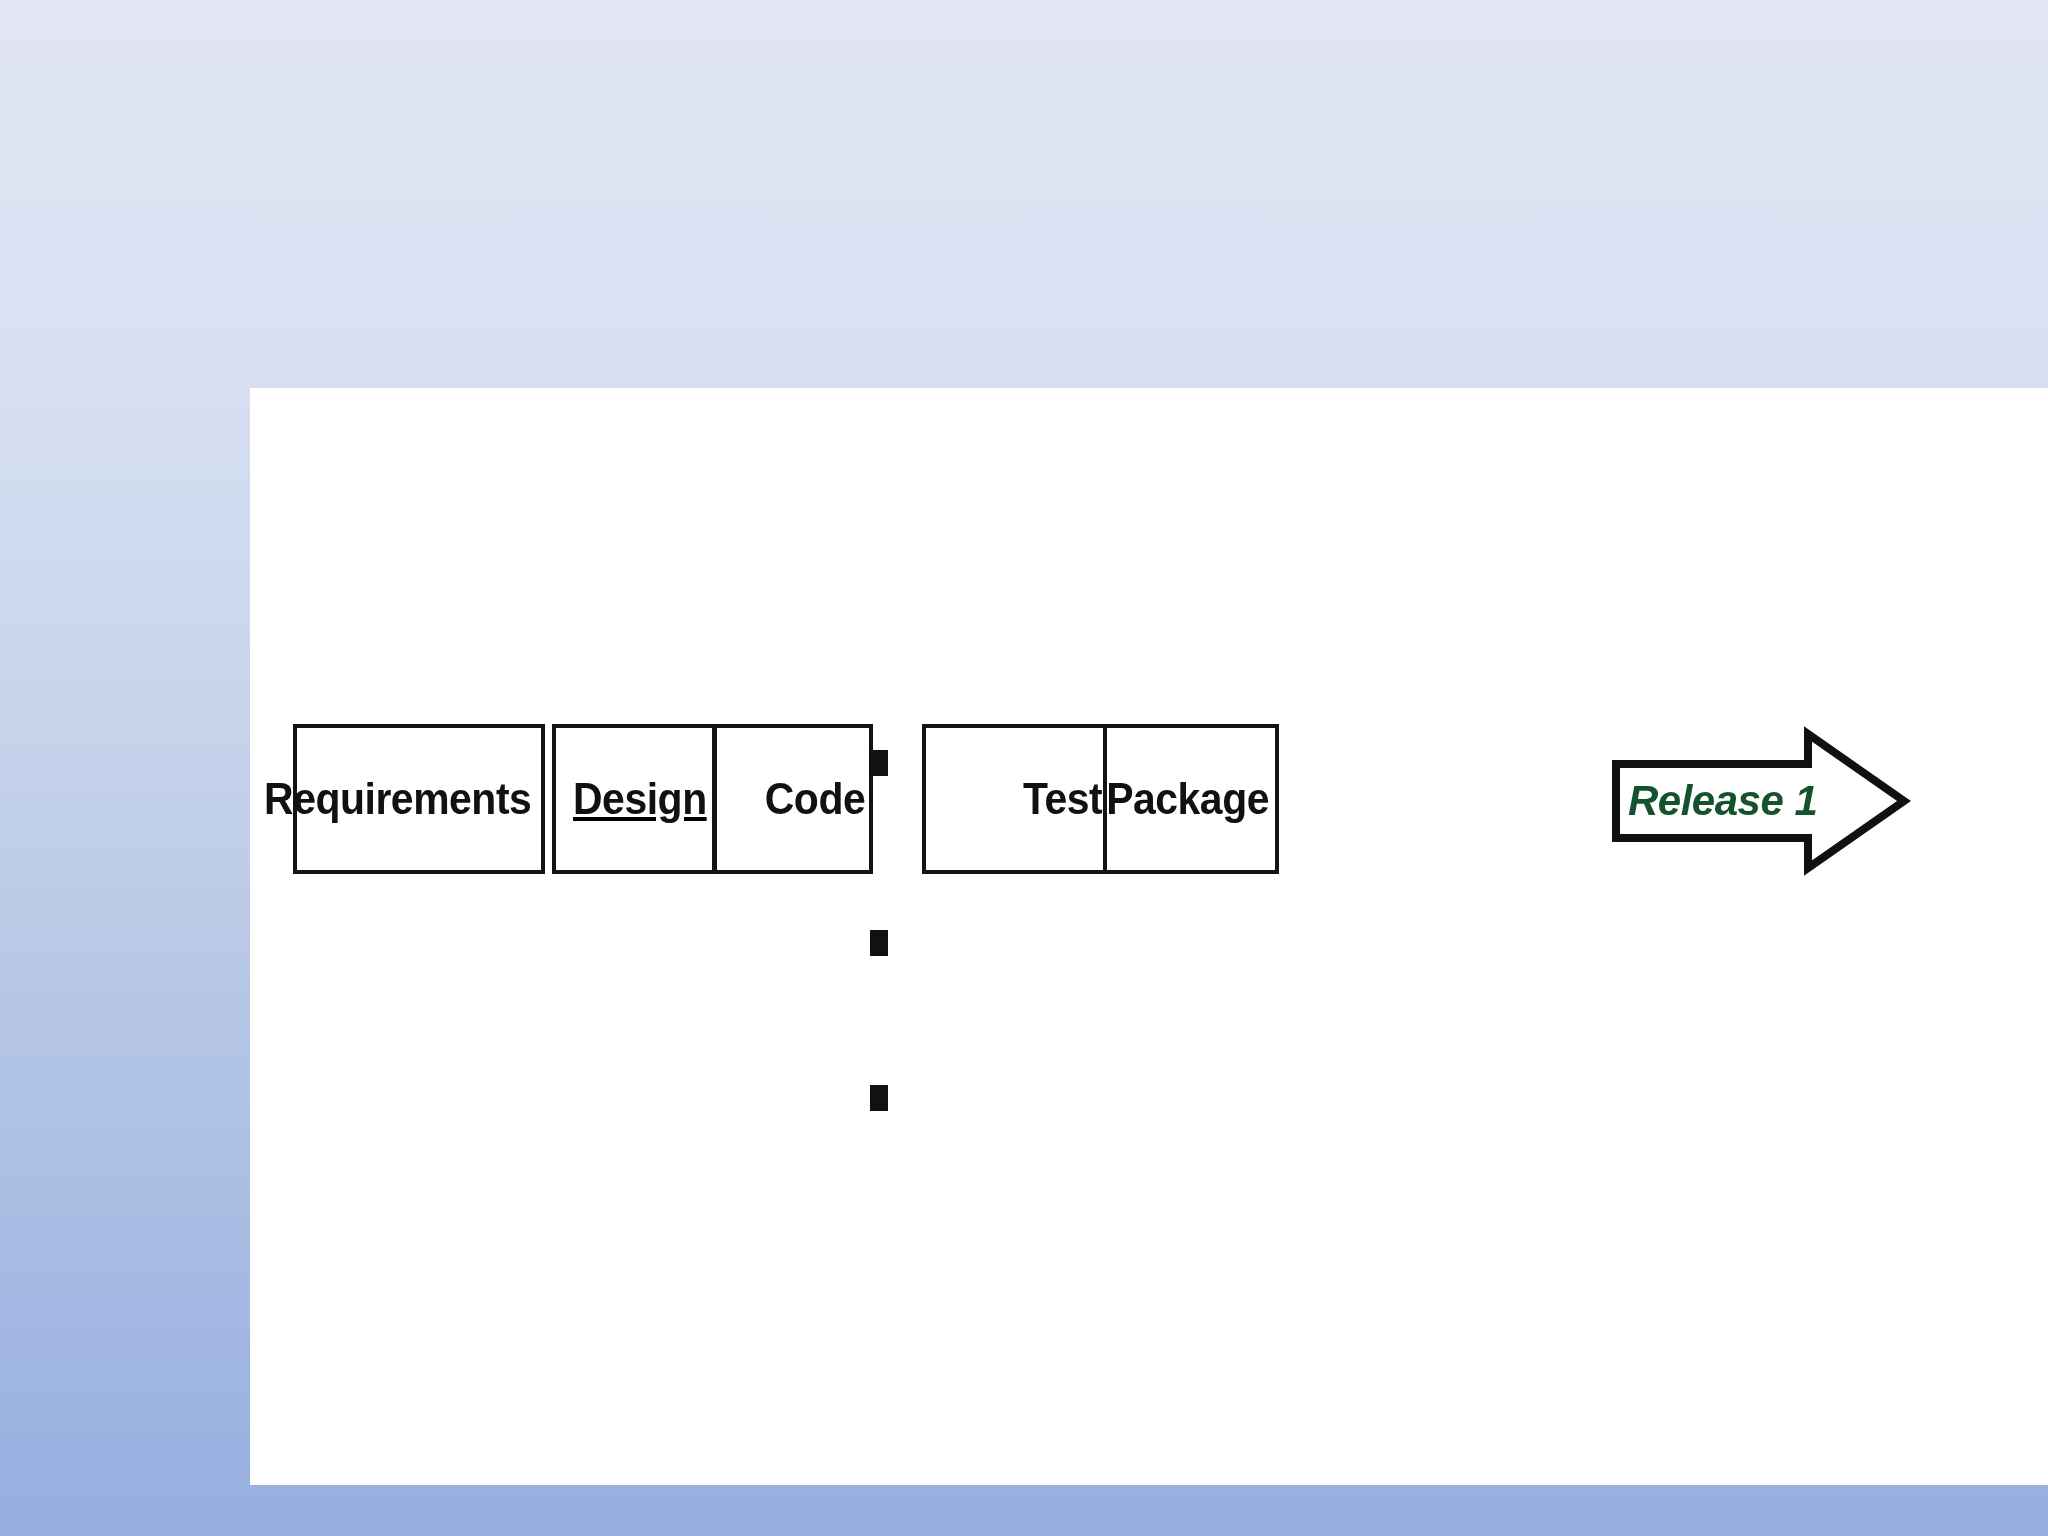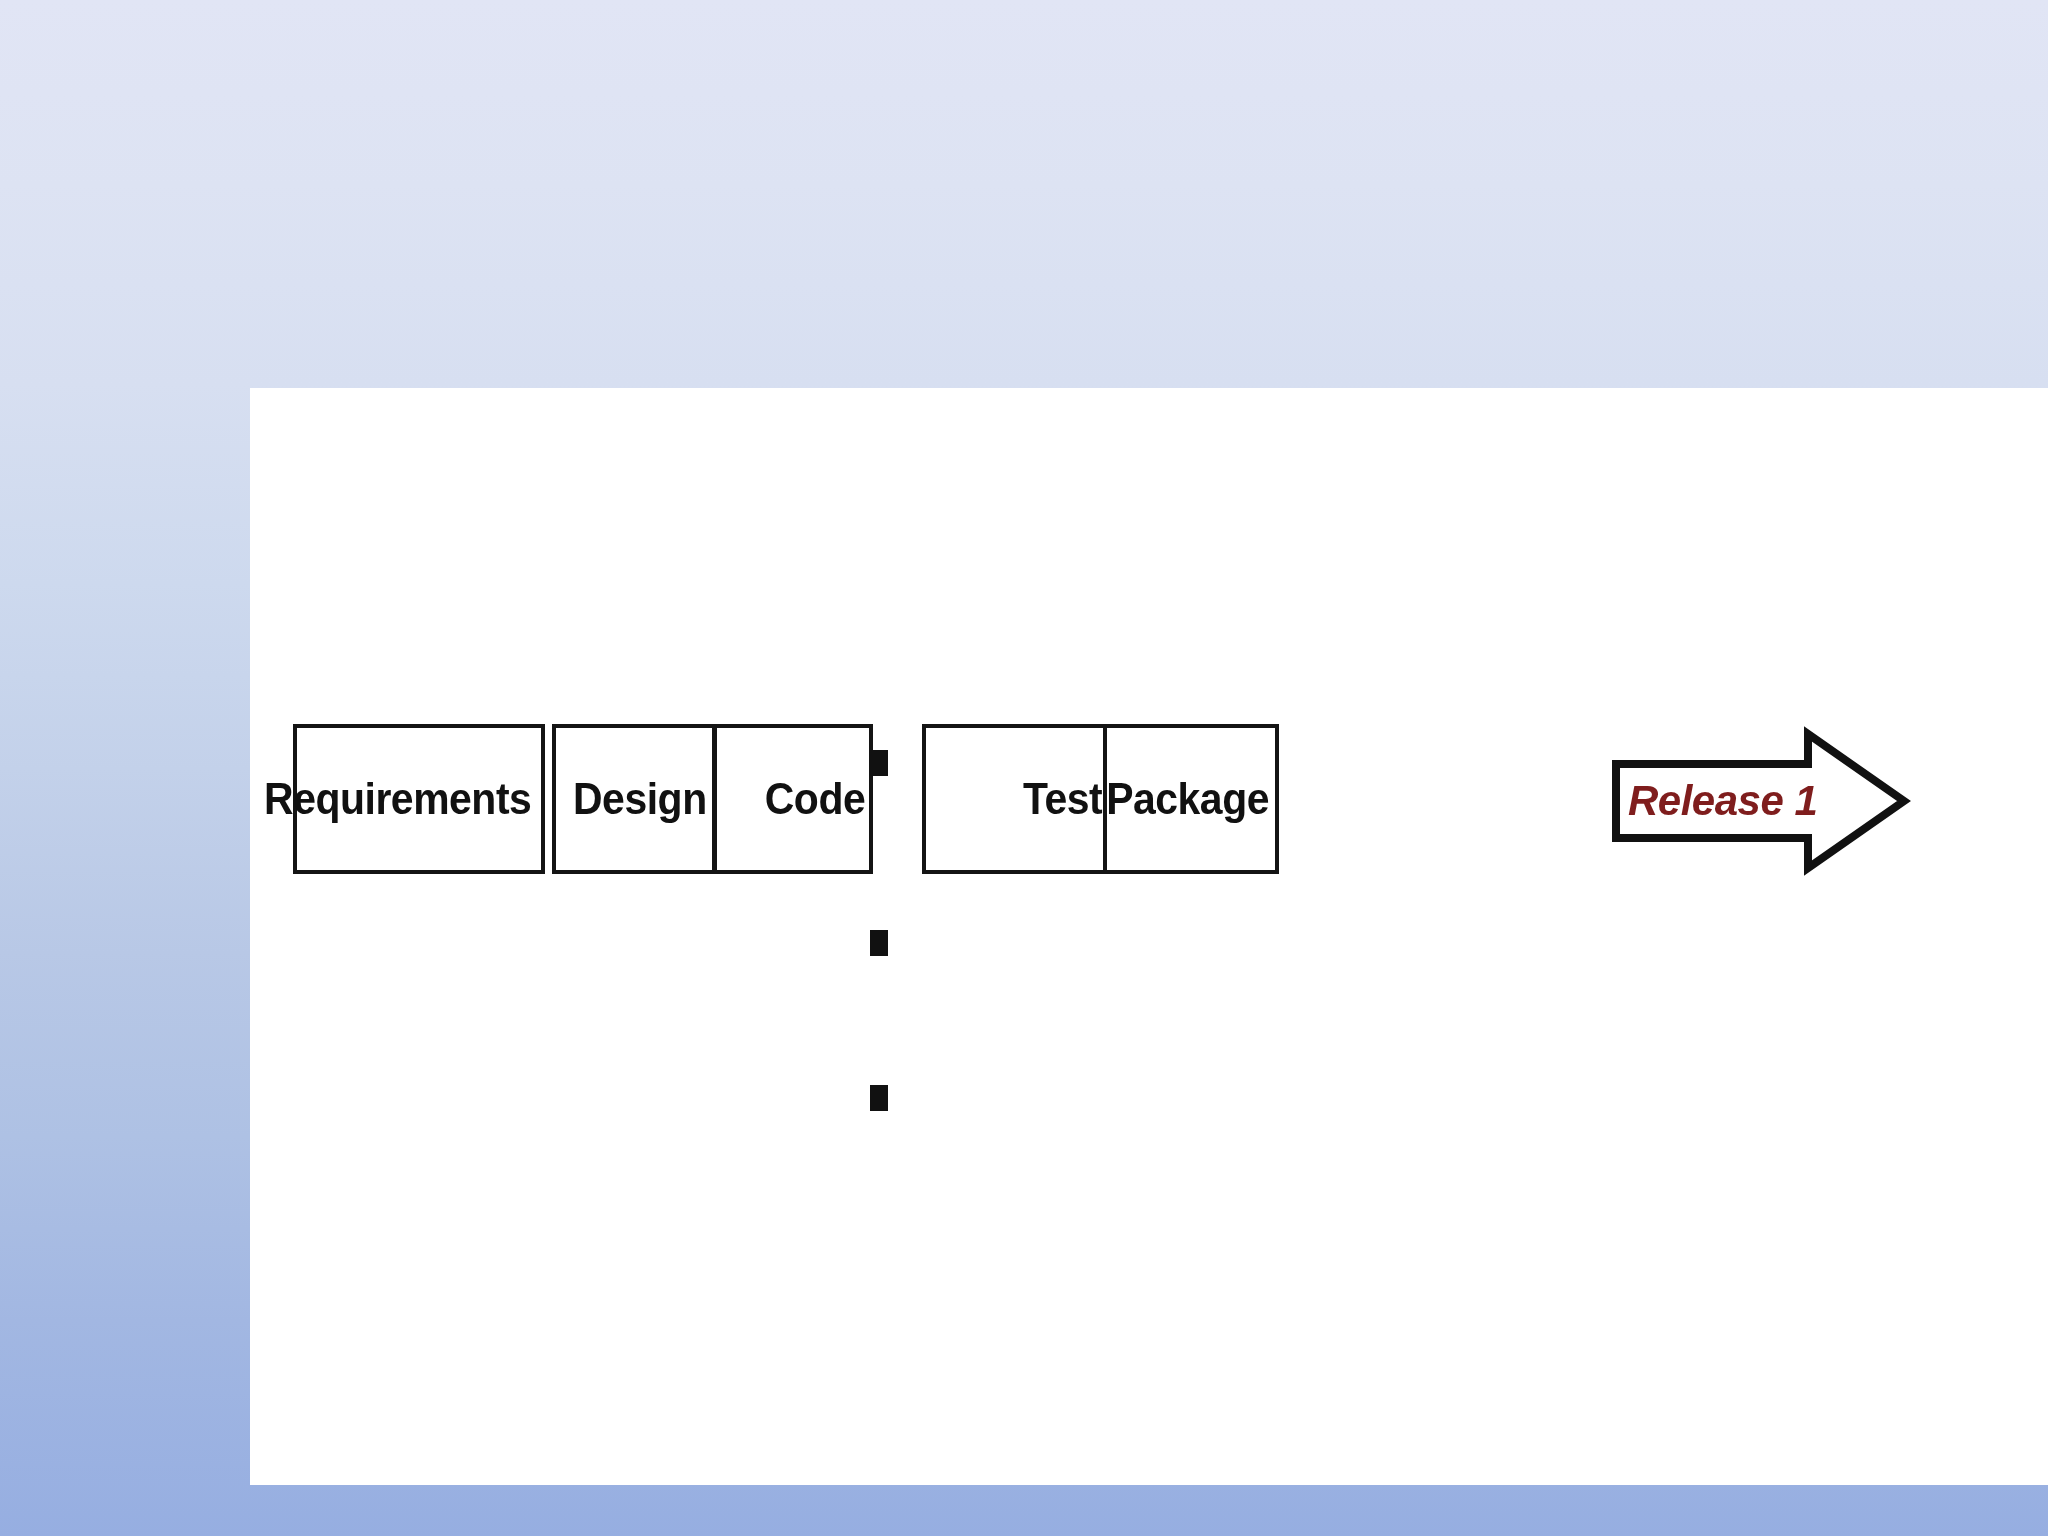--- a/index.html
+++ b/index.html
@@ -50,21 +50,21 @@
     font-weight: bold;
     color: #111111;
     letter-spacing: -0.5px;
     white-space: nowrap;
     transform: scaleX(0.93);
   }
 
   
   .row1 .phase-box { top: 336px; height: 150px; font-size: 44px; }
   #r1-requirements { left:  16px; width: 252px; }
-  #r1-design       { left: 275px; width: 164px; }
+  #r1-design       { left: 275px; width: 164px; text-decoration: underline; }
   #r1-code         { left: 436px; width: 160px; }
   #r1-test         { left: 645px; width: 187px; }
   #r1-package      { left: 826px; width: 176px; padding-left: 27px; }
 
   .row1 .phase-label { font-size: 44px; }
 
   
   .release-arrow {
     position: absolute;
     width: 300px;
@@ -73,21 +73,21 @@
   .release-arrow svg { display: block; width: 100%; height: 100%; overflow: visible; }
   .release-arrow .arrow-label {
     position: absolute;
     left: 16px;
     top: 50%;
     transform: translateY(-50%);
     font-family: "Liberation Sans", sans-serif;
     font-weight: bold;
     font-style: italic;
     font-size: 42px;
-    color: #7f1d1d;
+    color: #14532d;
     white-space: nowrap;
     letter-spacing: -0.5px;
   }
   #release-1-arrow { left: 1362px; top: 340px; }
 
   
   .ellipsis-dot {
     position: absolute;
     width: 18px;
     height: 26px;

